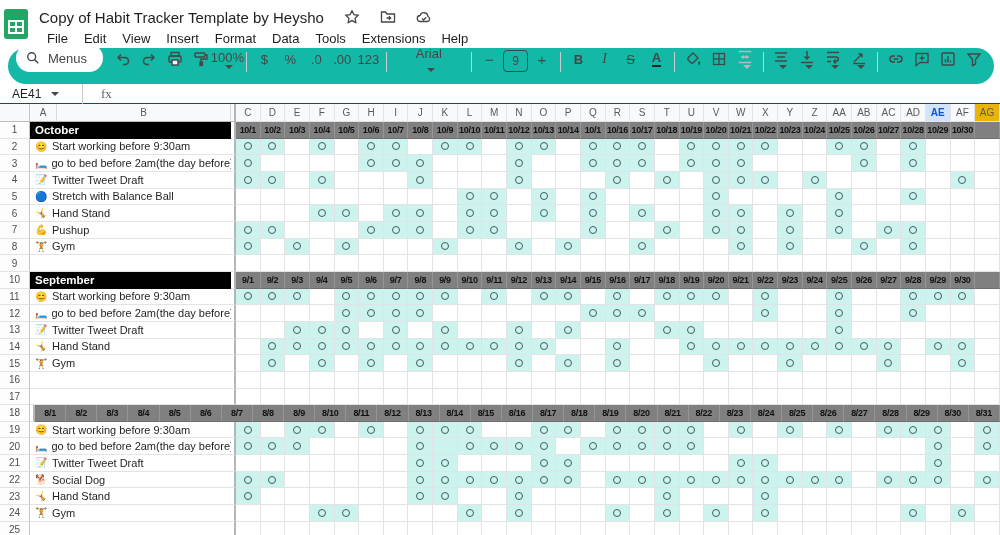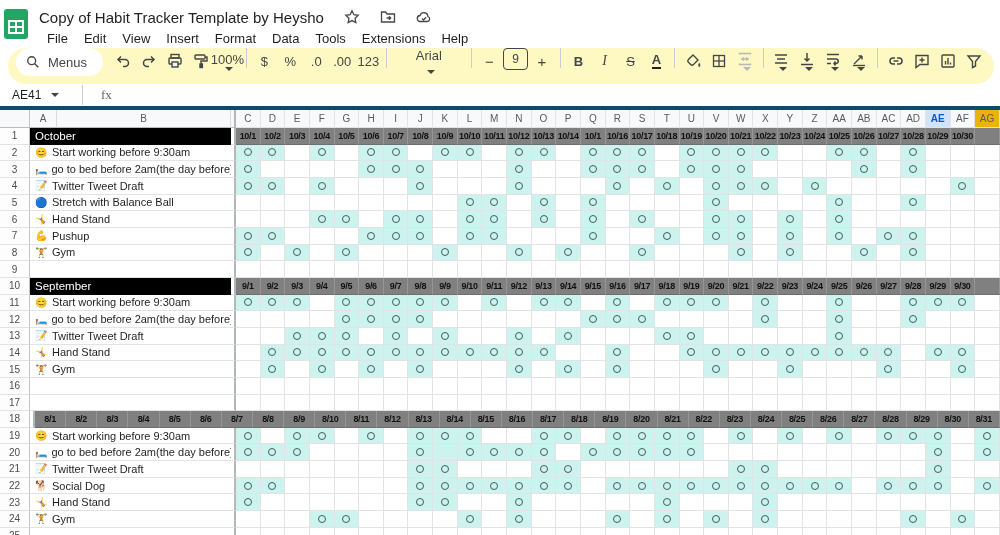--- a/index.html
+++ b/index.html
@@ -10,59 +10,59 @@
   .titlebar { display:flex; align-items:flex-start; padding:6px 0 0 3px; height:46px; background:#fff; }
   .logo { width:26px; height:32px; margin-top:2px; }
   .title-col { margin-left:10px; }
   .title-row { display:flex; align-items:center; gap:20px; height:22px; }
   .doc-title { font-size:15px; color:#1f1f1f; }
   .title-ico { width:16px; height:16px; color:#444746; }
   .menubar { display:flex; margin-top:1px; }
   .menu-item { font-size:13px; color:#1f1f1f; padding:2px 8px; border-radius:6px; cursor:default; }
 
   
-  .toolbar { margin:2px 6px 0 8px; height:36px; background:#fef9c3; border-radius:20px;
-             display:flex; align-items:flex-start; padding:0 8px; gap:2px; }
+  .toolbar { margin:2px 6px 0 8px; height:36px; background:#14b8a6; border-radius:20px;
+             display:flex; align-items:flex-end; padding:12px 8px; gap:2px; }
   .tb-btn { display:flex; align-items:center; justify-content:center; min-width:24px; height:26px;
             padding:0 4px; border-radius:4px; color:#444746; font-size:12px;flex-direction:column; }
   .tb-btn svg { width:16px; height:16px; }
   .tb-text { font-size:13px; color:#444746; }
   .caret { width:0; height:0; border-left:4px solid transparent; border-right:4px solid transparent;
            border-top:4px solid #444746; margin-left:4px; }
   .sep { width:1px; height:20px; background:#c7cbd2; margin:0 4px; }
   .menus-pill { display:flex; align-items:center; gap:8px; background:#fff; border-radius:16px;
                 height:28px; padding:0 16px 0 10px; margin-right:6px; }
   .size-box { border:1.5px solid #444746; border-radius:4px; padding:0 8px; height:22px;
               display:flex; align-items:center; font-size:12px; color:#444746; }
   .disabled { color:#b5b8bd !important; }
   .disabled .caret { border-top-color:#b5b8bd; }
   .u-line { border-bottom:2px solid #202124; line-height:1; padding-bottom:1px; font-weight:600; }
 
   
-  .formula { display:flex; align-items:center; height:26px; border-bottom:4px solid #0c4a6e; background:#fff; }
+  .formula { display:flex; align-items:center; height:20px; border-bottom:1px solid #0c4a6e; background:#fff; }
   .namebox { width:78px; display:flex; align-items:center; padding-left:12px; font-size:12px; color:#1f1f1f; }
   .fx { font-size:13px; color:#5f6368; margin-left:14px; font-family:"Liberation Serif", serif; }
 
   
   .grid { width:1000px; }
   .grow { display:flex; height:16.66px; }
   .grow.hdr { height:18px; }
   .rnum { width:30px; flex:0 0 30px; display:flex; align-items:center; justify-content:center;
           font-size:10px; color:#4a4d51; background:#fdfdfe; border-right:1px solid #c2c5c8;
           border-bottom:1px solid #e2e3e4; }
   .corner { border-bottom:1px solid #b9bcbf; background:#f8f9fa; }
   .colA { flex:0 0 27px; } .colB { flex:0 0 174px; }
   .chead { display:flex; align-items:center; justify-content:center; font-size:10px; color:#575b5f;
            background:#f8f9fa; border-right:1px solid #d9dadc; border-bottom:1px solid #b9bcbf; }
   .chead.sel { background:#d3e3fd; color:#0b57d0; font-weight:700; }
   .freeze { flex:0 0 5px; background:#fff; border-right:2px solid #b4b7ba; border-bottom:1px solid #e2e3e4; }
   .freeze.h { background:#f8f9fa; border-bottom:1px solid #b9bcbf; }
   .rlabel { flex:0 0 201px; display:flex; align-items:center; padding-left:5px; gap:4px;
             font-size:11px; border-bottom:1px solid #e2e3e4; background:#fff; overflow:hidden; white-space:nowrap; }
-  .rlabel.month { background:#000; color:#fff; font-weight:400; font-size:11.5px; border-bottom:1px solid #000; }
+  .rlabel.month { background:#000; color:#fff; font-weight:700; font-size:11.5px; border-bottom:1px solid #000; }
   .emoji { font-size:10px; width:13px; text-align:center; }
   .days { flex:1 1 auto; display:flex; }
   .dc { flex:1 1 0; display:flex; align-items:center; justify-content:center;
         border-right:1px solid #e2e3e4; border-bottom:1px solid #e2e3e4; background:#fff; }
   .dc.date { background:#808080; border-right:1px solid #969696; border-bottom:1px solid #6e6e6e;
              font-size:9px; font-weight:700; color:#101010; letter-spacing:-0.3px; }
   .dc.fill { background:#cdf3ef; }
   .ring { width:8px; height:8px; border:1.5px solid #3f5f5f; border-radius:50%; }
 </style>
 </head>

